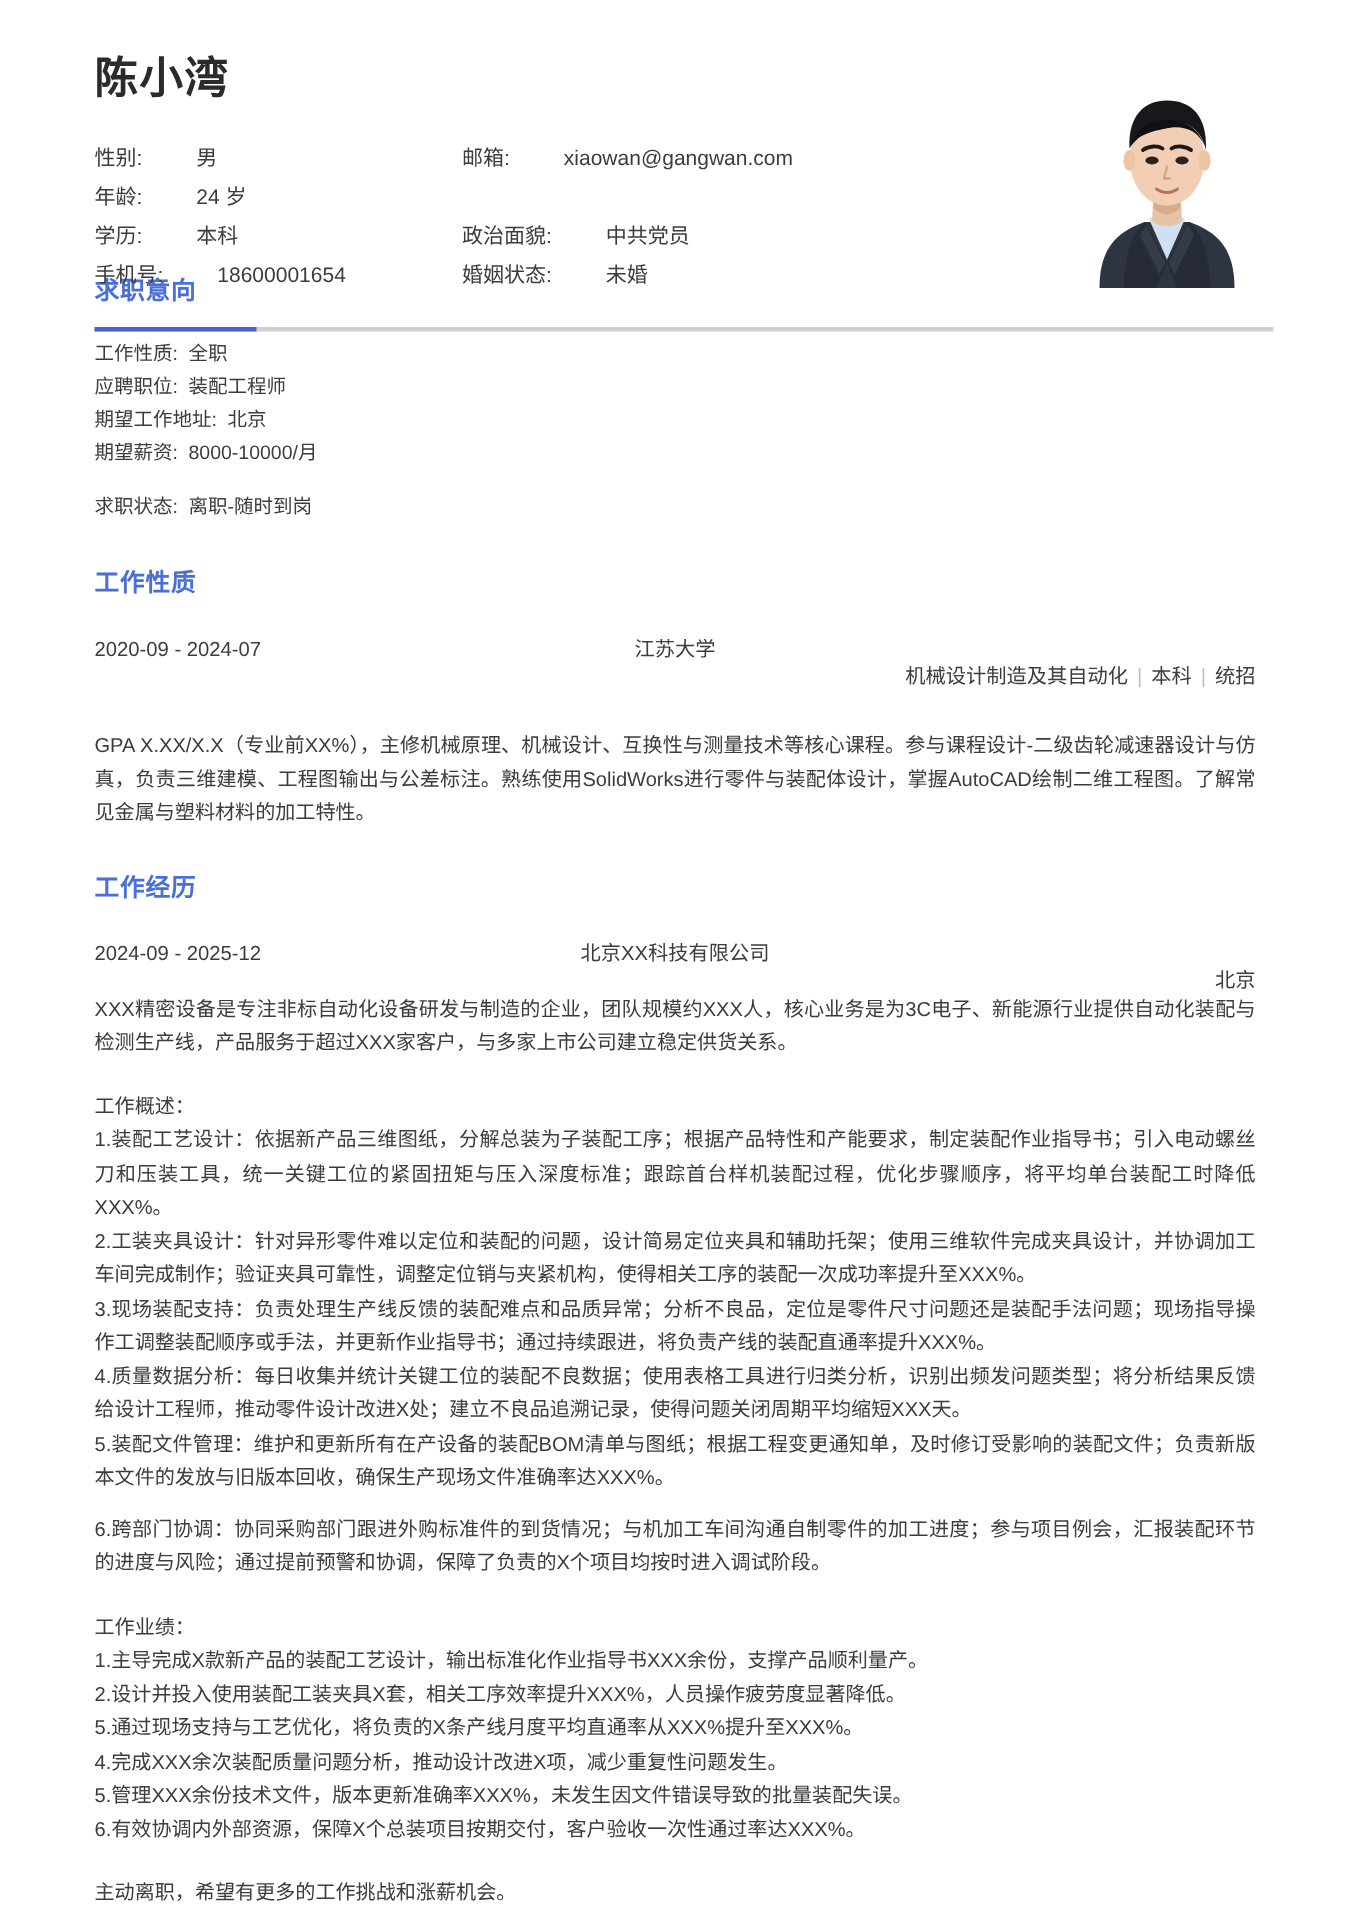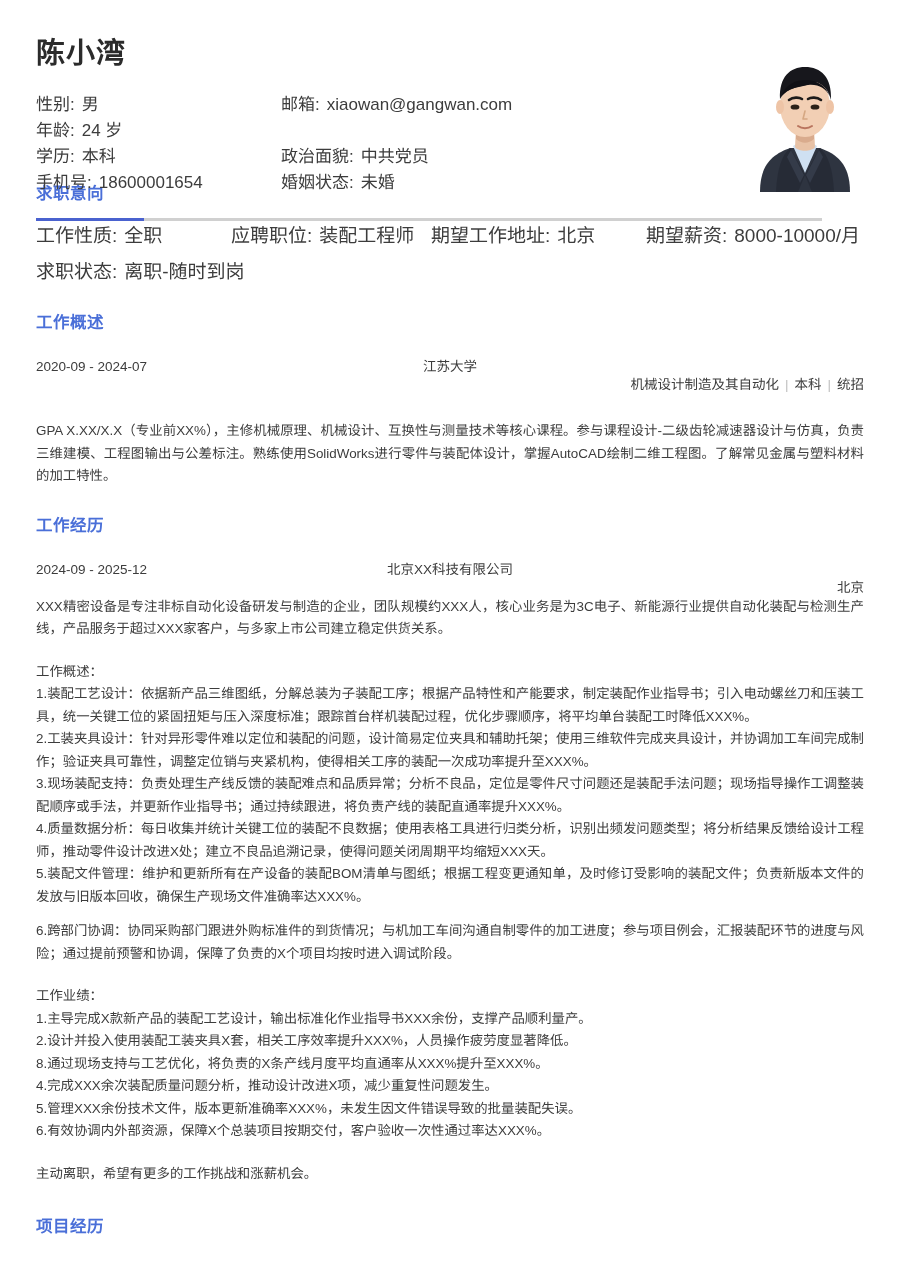--- a/index.html
+++ b/index.html
@@ -12,21 +12,21 @@
     font-family: "Liberation Sans", "DejaVu Sans", sans-serif;
     color: #333333;
     overflow: hidden;
   }
 
   .page {
     position: relative;
     width: 900px;
     height: 1275px;
     background: #fff;
-    padding: 0 36px;
+    padding: 0 63px;
     overflow: hidden;
   }
 
   
   .header {
     position: relative;
     padding-top: 38px;
     height: 172px;
   }
 
@@ -45,24 +45,25 @@
   }
 
   .info-row {
     display: flex;
     height: 26px;
     align-items: flex-start;
   }
 
   .info-cell {
     display: flex;
-    font-size: 17px;
+    font-size: 14px;
     color: #3c3c3c;
     line-height: 26px;
     white-space: nowrap;
+    gap: 29px;
   }
 
   .info-cell.col1 { width: 245px; }
   .info-cell.col2 { width: 340px; }
 
   .info-label {
     color: #3c3c3c;
   }
   .info-value {
     color: #3c3c3c;
@@ -103,25 +104,26 @@
     font-size: 16.5px;
     font-weight: bold;
     color: #4a6fd8;
     letter-spacing: 0.5px;
     margin-bottom: 21px;
   }
 
   
   .intent-row {
     display: flex;
-    font-size: 19px;
+    font-size: 13px;
     color: #3c3c3c;
     line-height: 22px;
     margin-bottom: 14px;
     white-space: nowrap;
+    flex-direction: column;
   }
   .intent-item { display: flex; }
   .intent-item .k { color: #3c3c3c; }
   .intent-item .v { color: #3c3c3c; margin-left: 7px; }
 
   .intent-item.i0 { width: 195px; }
   .intent-item.i1 { width: 200px; }
   .intent-item.i2 { width: 215px; }
   .intent-item.i3 { width: 176px; }
 
@@ -306,21 +308,21 @@
 
     <div class="intent-row single">
       <div class="intent-item i0">
         <span class="k">求职状态:</span>
         <span class="v">离职-随时到岗</span>
       </div>
     </div>
   </div>
 
   <div class="section edu-section">
-    <div class="section-title">工作概述</div>
+    <div class="section-title">工作性质</div>
 
     <div class="entry-head edu-head">
       <span class="entry-date">2020-09 - 2024-07</span>
       <span class="entry-org">江苏大学</span>
       <span class="entry-meta-right"><span>机械设计制造及其自动化</span><span class="sep">|</span><span>本科</span><span class="sep">|</span><span>统招</span></span>
     </div>
 
     <div class="body-text">GPA X.XX/X.X（专业前XX%），主修机械原理、机械设计、互换性与测量技术等核心课程。参与课程设计-二级齿轮减速器设计与仿真，负责三维建模、工程图输出与公差标注。熟练使用SolidWorks进行零件与装配体设计，掌握AutoCAD绘制二维工程图。了解常见金属与塑料材料的加工特性。</div>
   </div>
 
@@ -344,21 +346,21 @@
     <div class="body-text tight" style="margin-top:0;">3.现场装配支持：负责处理生产线反馈的装配难点和品质异常；分析不良品，定位是零件尺寸问题还是装配手法问题；现场指导操作工调整装配顺序或手法，并更新作业指导书；通过持续跟进，将负责产线的装配直通率提升XXX%。</div>
     <div class="body-text tight" style="margin-top:0;">4.质量数据分析：每日收集并统计关键工位的装配不良数据；使用表格工具进行归类分析，识别出频发问题类型；将分析结果反馈给设计工程师，推动零件设计改进X处；建立不良品追溯记录，使得问题关闭周期平均缩短XXX天。</div>
     <div class="body-text tight" style="margin-top:0;">5.装配文件管理：维护和更新所有在产设备的装配BOM清单与图纸；根据工程变更通知单，及时修订受影响的装配文件；负责新版本文件的发放与旧版本回收，确保生产现场文件准确率达XXX%。</div>
     <div class="body-text tight" style="margin-top:12px;">6.跨部门协调：协同采购部门跟进外购标准件的到货情况；与机加工车间沟通自制零件的加工进度；参与项目例会，汇报装配环节的进度与风险；通过提前预警和协调，保障了负责的X个项目均按时进入调试阶段。</div>
 
     <div class="blank-line"></div>
 
     <div class="body-text tight" style="margin-top:0;">工作业绩：</div>
     <div class="body-text tight" style="margin-top:0;">1.主导完成X款新产品的装配工艺设计，输出标准化作业指导书XXX余份，支撑产品顺利量产。</div>
     <div class="body-text tight" style="margin-top:0;">2.设计并投入使用装配工装夹具X套，相关工序效率提升XXX%，人员操作疲劳度显著降低。</div>
-    <div class="body-text tight" style="margin-top:0;">8.通过现场支持与工艺优化，将负责的X条产线月度平均直通率从XXX%提升至XXX%。</div>
+    <div class="body-text tight" style="margin-top:0;">5.通过现场支持与工艺优化，将负责的X条产线月度平均直通率从XXX%提升至XXX%。</div>
     <div class="body-text tight" style="margin-top:0;">4.完成XXX余次装配质量问题分析，推动设计改进X项，减少重复性问题发生。</div>
     <div class="body-text tight" style="margin-top:0;">5.管理XXX余份技术文件，版本更新准确率XXX%，未发生因文件错误导致的批量装配失误。</div>
     <div class="body-text tight" style="margin-top:0;">6.有效协调内外部资源，保障X个总装项目按期交付，客户验收一次性通过率达XXX%。</div>
 
     <div class="blank-line"></div>
 
     <div class="body-text tight" style="margin-top:0;">主动离职，希望有更多的工作挑战和涨薪机会。</div>
   </div>
 
   <div class="section proj-section">

